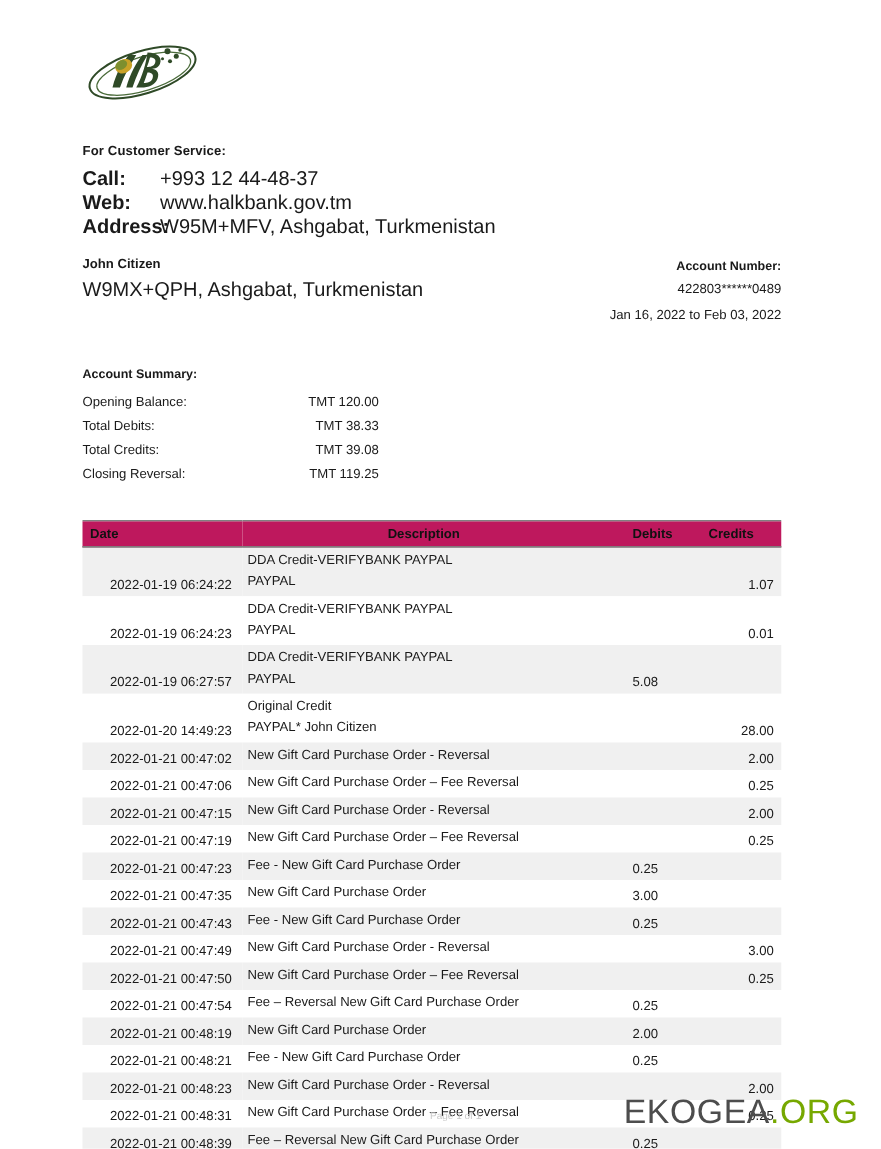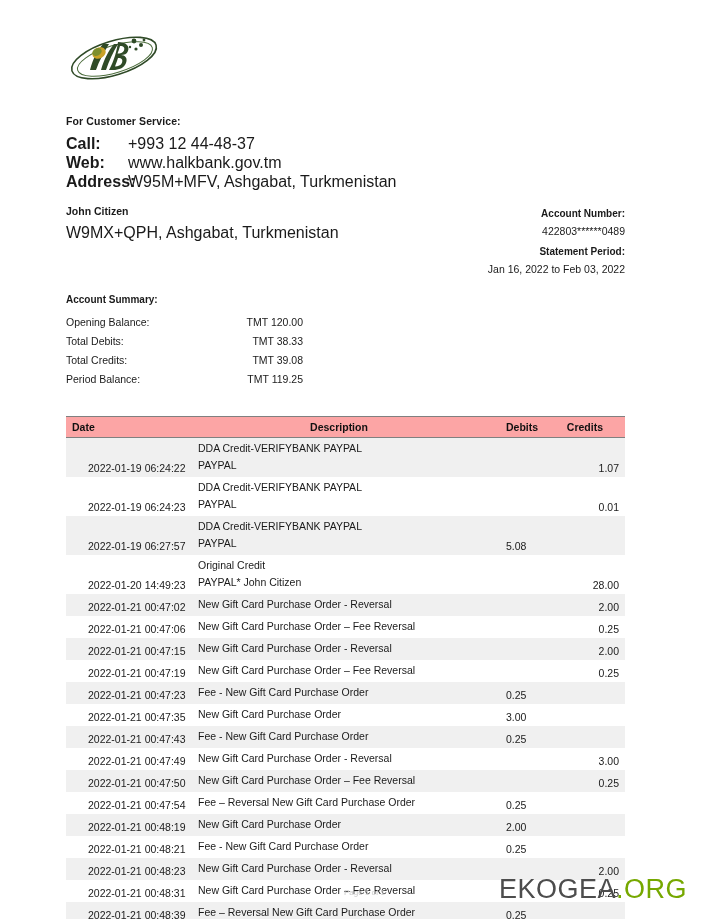--- a/index.html
+++ b/index.html
@@ -121,21 +121,21 @@
   .txn-table {
     position: absolute;
     left: 66px;
     top: 416px;
     width: 559px;
     border-collapse: collapse;
     table-layout: fixed;
     border-top: 1px solid #808080;
   }
   .txn-table th {
-    background: #fca5a5;
+    background: #be185d;
     font-size: 10.5px;
     font-weight: bold;
     padding: 4px 4px 4px 4px;
     height: 11px;
     border-bottom: 1px solid #808080;
     color: #111;
   }
   .txn-table th.c-date { text-align: left;  padding-left: 6px; }
   .txn-table th.c-desc { text-align: center; }
   .txn-table th.c-deb  { text-align: center; }
@@ -234,41 +234,40 @@
   </div>
 
   <div class="cust-block">
     <div class="cust-name">John Citizen</div>
     <div class="cust-addr">W9MX+QPH, Ashgabat, Turkmenistan</div>
   </div>
 
   <div class="acct-block">
     <div class="acct-label">Account Number:</div>
     <div class="acct-value">422803******0489</div>
-    <div class="acct-label">Statement Period:</div>
     <div class="acct-value">Jan 16, 2022 to Feb 03, 2022</div>
   </div>
 
   <div class="summary-block">
     <div class="summary-title">Account Summary:</div>
 
     <div class="summary-row">
       <div class="summary-key">Opening Balance:</div>
       <div class="summary-val">TMT 120.00</div>
     </div>
     <div class="summary-row">
       <div class="summary-key">Total Debits:</div>
       <div class="summary-val">TMT 38.33</div>
     </div>
     <div class="summary-row">
       <div class="summary-key">Total Credits:</div>
       <div class="summary-val">TMT 39.08</div>
     </div>
     <div class="summary-row">
-      <div class="summary-key">Period Balance:</div>
+      <div class="summary-key">Closing Reversal:</div>
       <div class="summary-val">TMT 119.25</div>
     </div>
   </div>
 
   <table class="txn-table">
     <colgroup>
       <col style="width:128px">
       <col style="width:290px">
       <col style="width:76px">
       <col style="width:65px">

